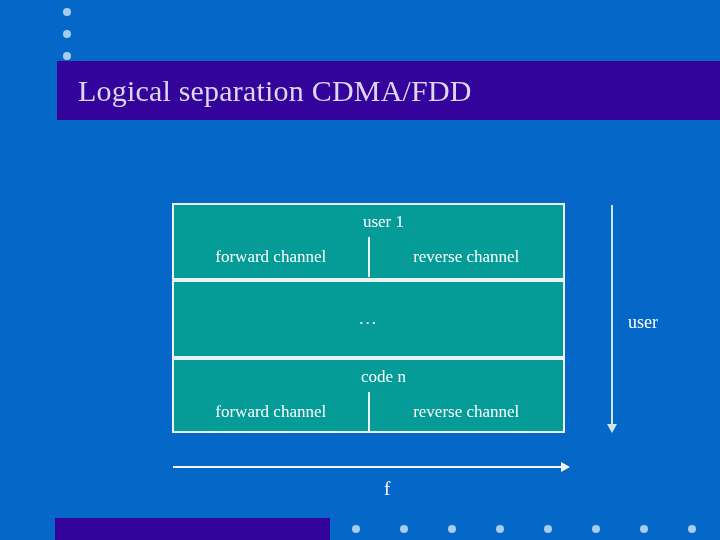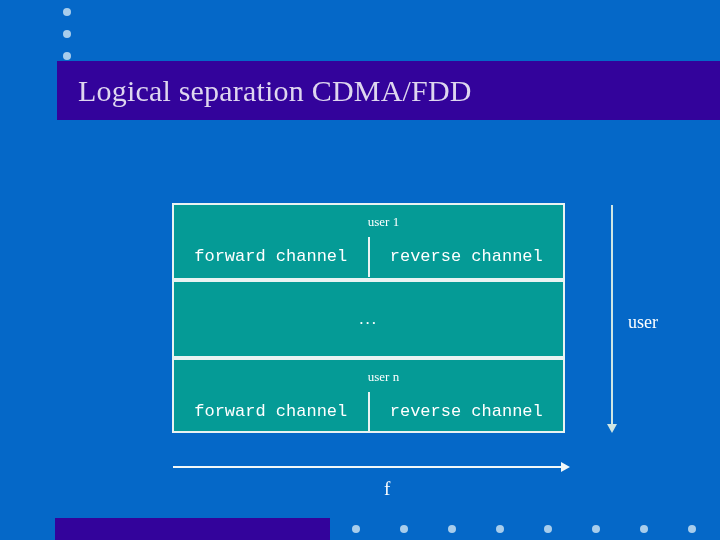--- a/index.html
+++ b/index.html
@@ -71,34 +71,33 @@
   #box-user1 { top: 203px; height: 77px; }
   #box-ellipsis { top: 280px; height: 78px; }
   #box-usern { top: 358px; height: 75px; }
 
   .box-title {
     position: absolute;
     left: 0;
     right: 0;
     top: 6px;
     text-align: center;
-    font-size: 13px;
+    font-size: 17px;
     color: #ffffff;
     line-height: 22px;
     padding-left: 30px;
   }
   .box-channels {
     position: absolute;
     left: 0;
     right: 0;
     top: 32px;
     height: 40px;
     display: flex;
     align-items: center;
-    font-family: Liberation Mono, monospace;
   }
   .channel {
     flex: 1 1 50%;
     text-align: center;
     font-size: 17px;
     color: #ffffff;
     line-height: 22px;
   }
   .channel-divider {
     width: 2px;
@@ -211,21 +210,21 @@
       <div class="channel-divider"></div>
       <div class="channel">reverse channel</div>
     </div>
   </div>
 
   <div class="user-box" id="box-ellipsis">
     <div class="box-ellipsis-text">...</div>
   </div>
 
   <div class="user-box" id="box-usern">
-    <div class="box-title">user n</div>
+    <div class="box-title">code n</div>
     <div class="box-channels">
       <div class="channel">forward channel</div>
       <div class="channel-divider"></div>
       <div class="channel">reverse channel</div>
     </div>
   </div>
 
   <div id="code-axis-line"></div>
   <div id="code-axis-arrow"></div>
   <div id="code-label">user</div>

